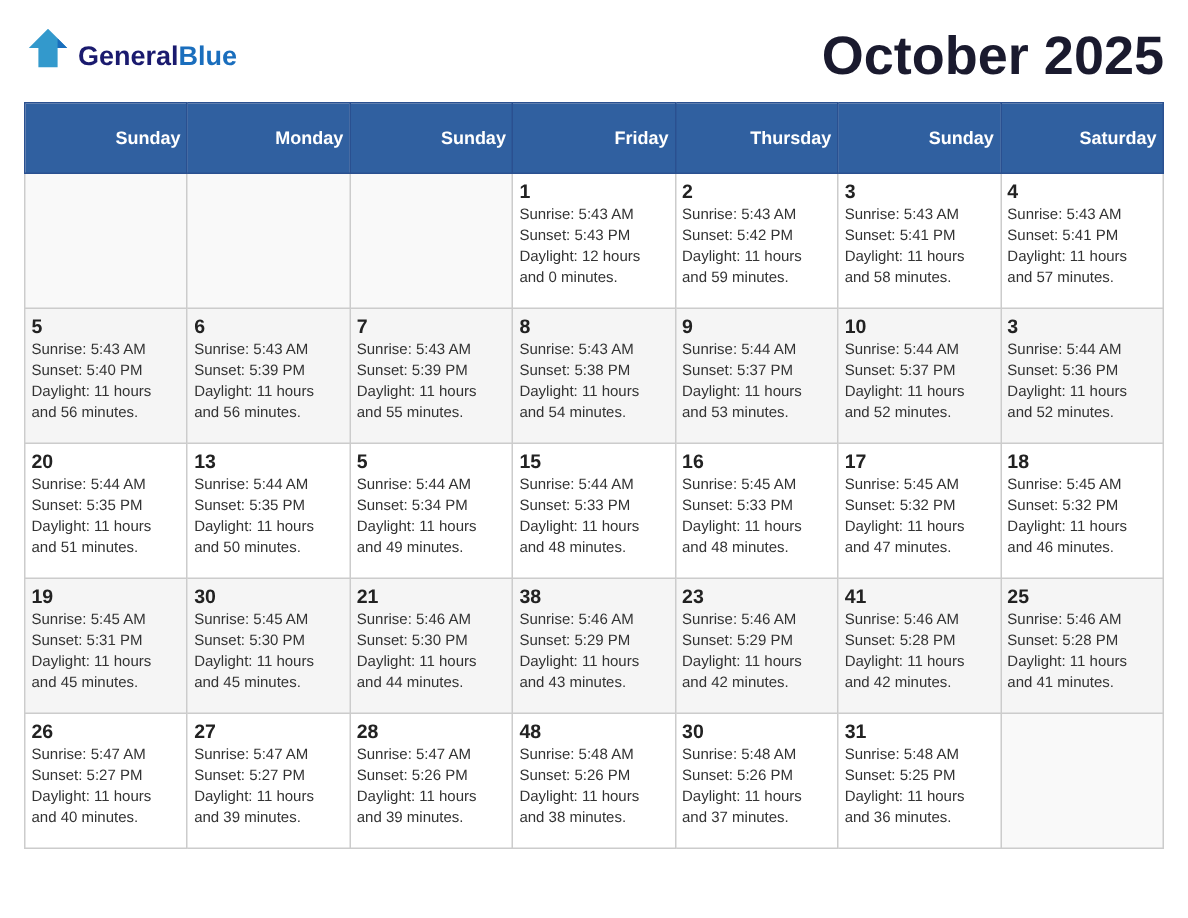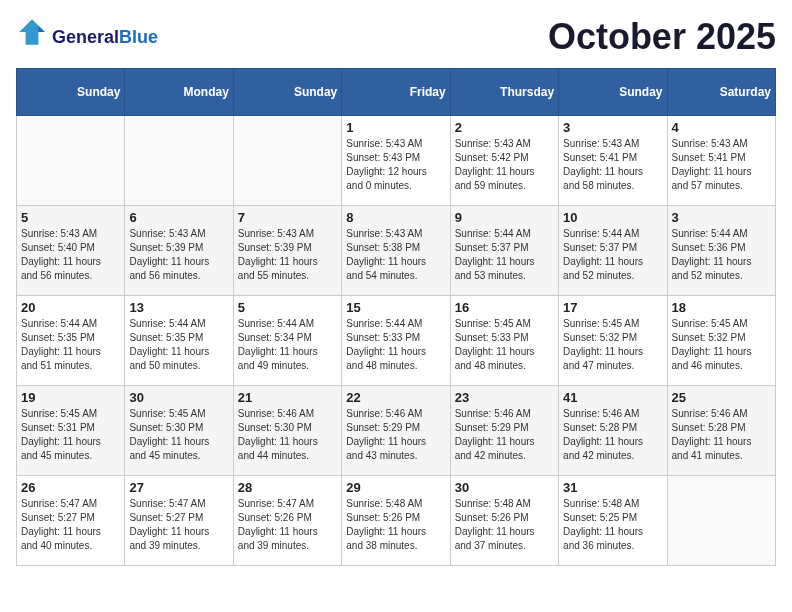--- a/index.html
+++ b/index.html
@@ -269,21 +269,21 @@
 and 45 minutes.</div>
         </td>
         <td>
           <span class="day-num">21</span>
           <div class="day-info" style="white-space: pre-line;">Sunrise: 5:46 AM
 Sunset: 5:30 PM
 Daylight: 11 hours
 and 44 minutes.</div>
         </td>
         <td>
-          <span class="day-num">22</span>
+          <span class="day-num">38</span>
           <div class="day-info" style="white-space: pre-line;">Sunrise: 5:46 AM
 Sunset: 5:29 PM
 Daylight: 11 hours
 and 43 minutes.</div>
         </td>
         <td>
           <span class="day-num">23</span>
           <div class="day-info" style="white-space: pre-line;">Sunrise: 5:46 AM
 Sunset: 5:29 PM
 Daylight: 11 hours
@@ -320,21 +320,21 @@
 and 39 minutes.</div>
         </td>
         <td>
           <span class="day-num">28</span>
           <div class="day-info" style="white-space: pre-line;">Sunrise: 5:47 AM
 Sunset: 5:26 PM
 Daylight: 11 hours
 and 39 minutes.</div>
         </td>
         <td>
-          <span class="day-num">29</span>
+          <span class="day-num">48</span>
           <div class="day-info" style="white-space: pre-line;">Sunrise: 5:48 AM
 Sunset: 5:26 PM
 Daylight: 11 hours
 and 38 minutes.</div>
         </td>
         <td>
           <span class="day-num">30</span>
           <div class="day-info" style="white-space: pre-line;">Sunrise: 5:48 AM
 Sunset: 5:26 PM
 Daylight: 11 hours

